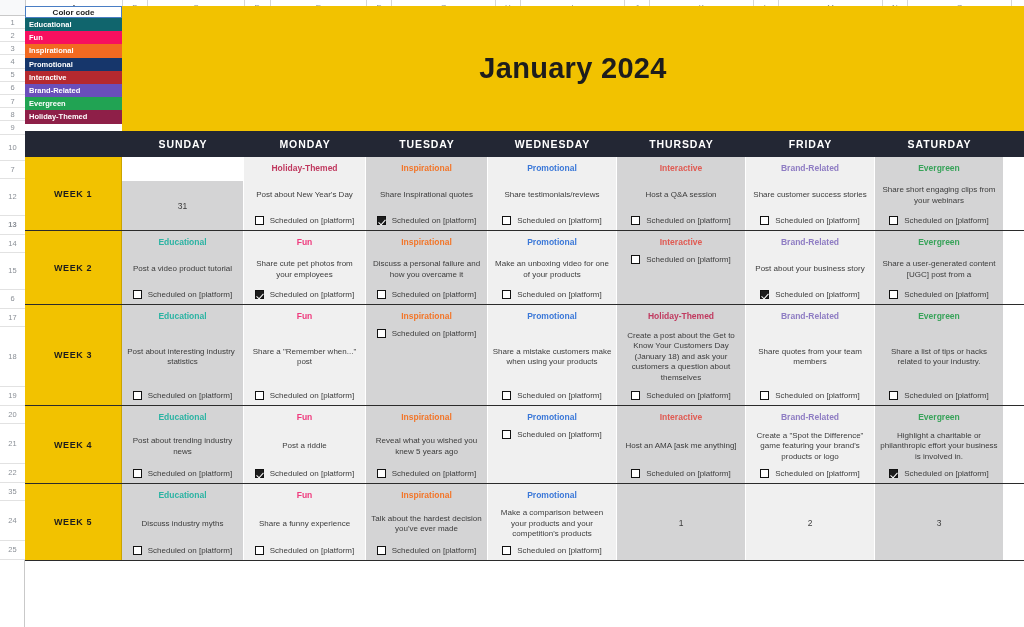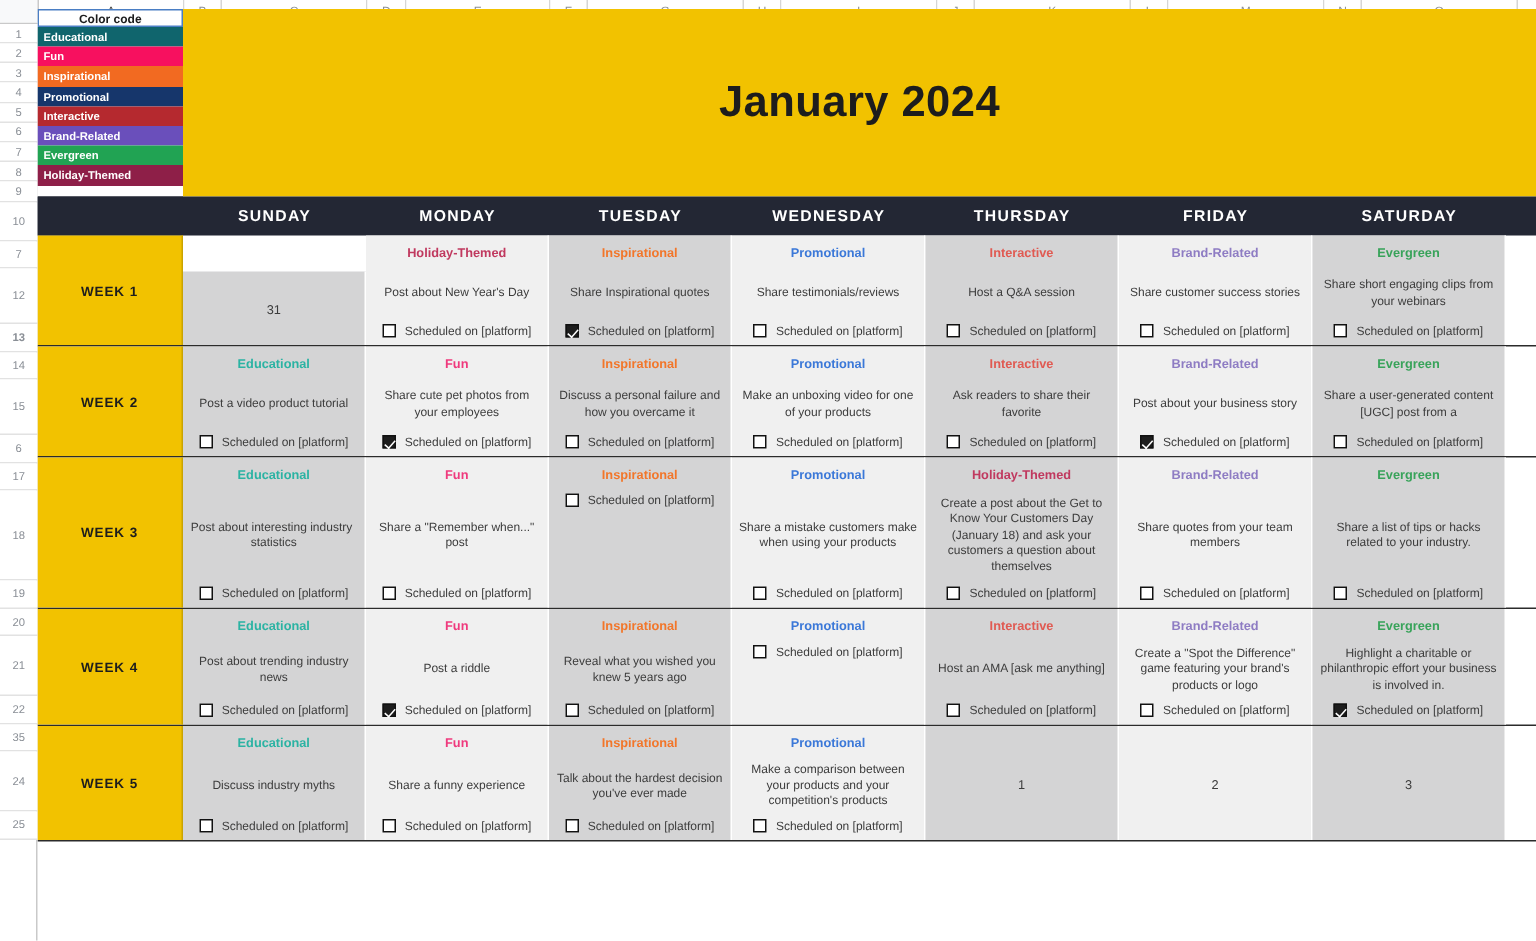--- a/index.html
+++ b/index.html
@@ -289,21 +289,20 @@
           <div class="cell shadeB" style="flex: 0 0 129px;">
             <div class="cat" style="color: rgb(59, 120, 216);">Promotional</div>
             <div class="desc">Make an unboxing video for one of your products</div>
             <div class="sched">
               <span class="cbox"></span>
               <span class="schedlbl">Scheduled on [platform]</span>
             </div>
           </div>
           <div class="cell shadeA" style="flex: 0 0 129px;">
             <div class="cat" style="color: rgb(224, 90, 82);">Interactive</div>
-            <div class="desc">Ask readers to share their favorite</div>
             <div class="sched">
               <span class="cbox"></span>
               <span class="schedlbl">Scheduled on [platform]</span>
             </div>
           </div>
           <div class="cell shadeB" style="flex: 0 0 129px;">
             <div class="cat" style="color: rgb(142, 124, 195);">Brand-Related</div>
             <div class="desc">Post about your business story</div>
             <div class="sched">
               <span class="cbox on"></span>

